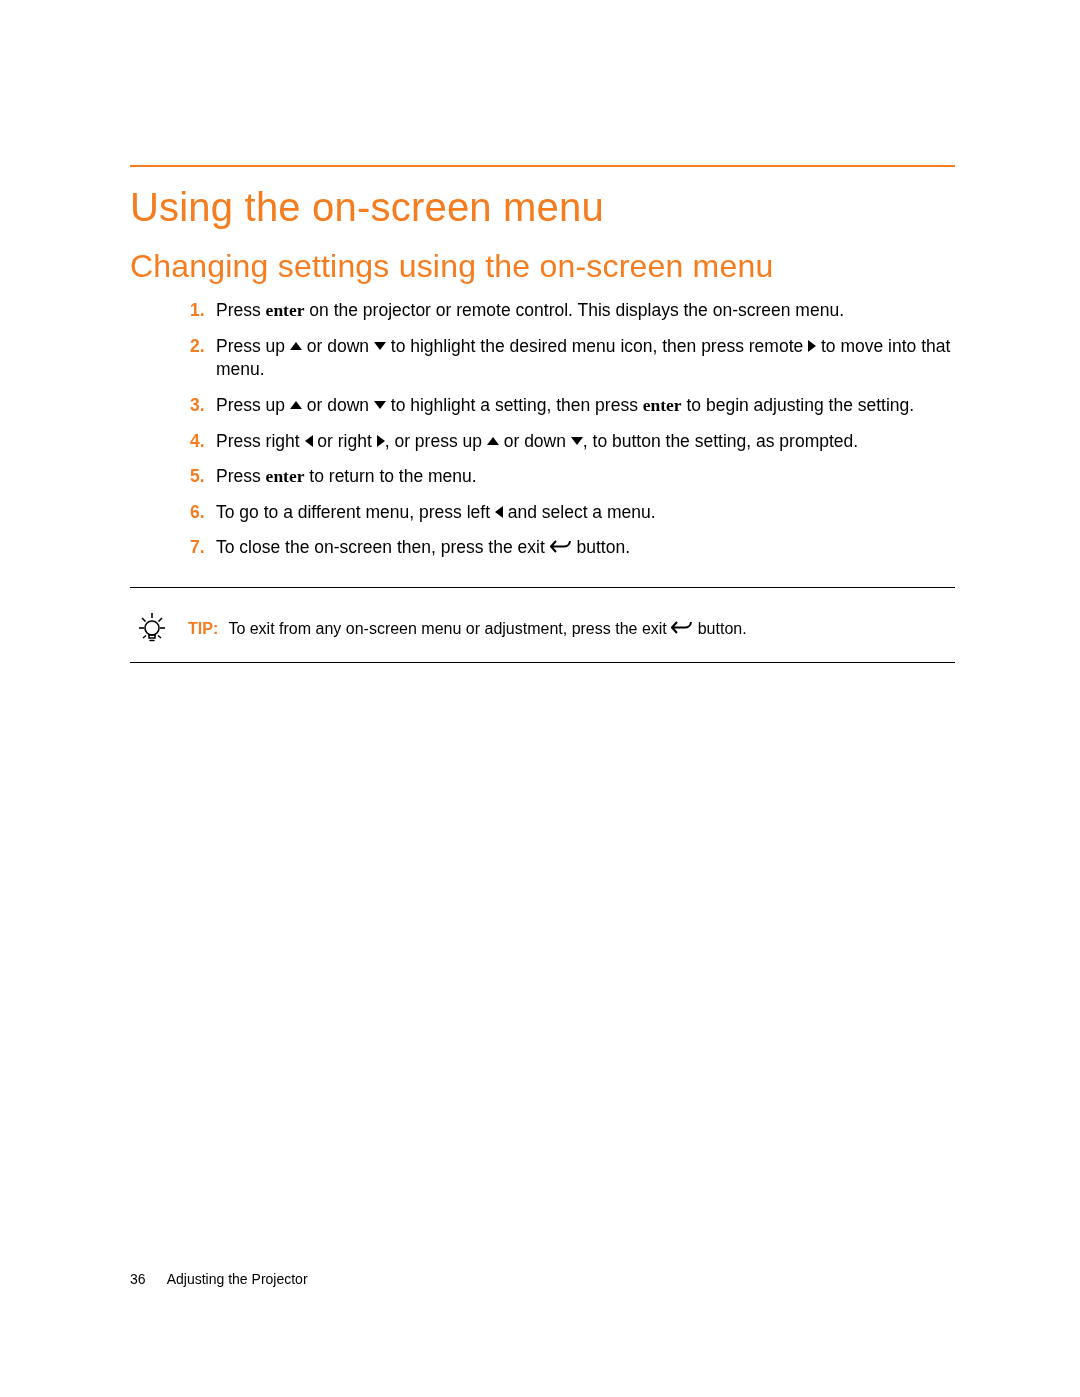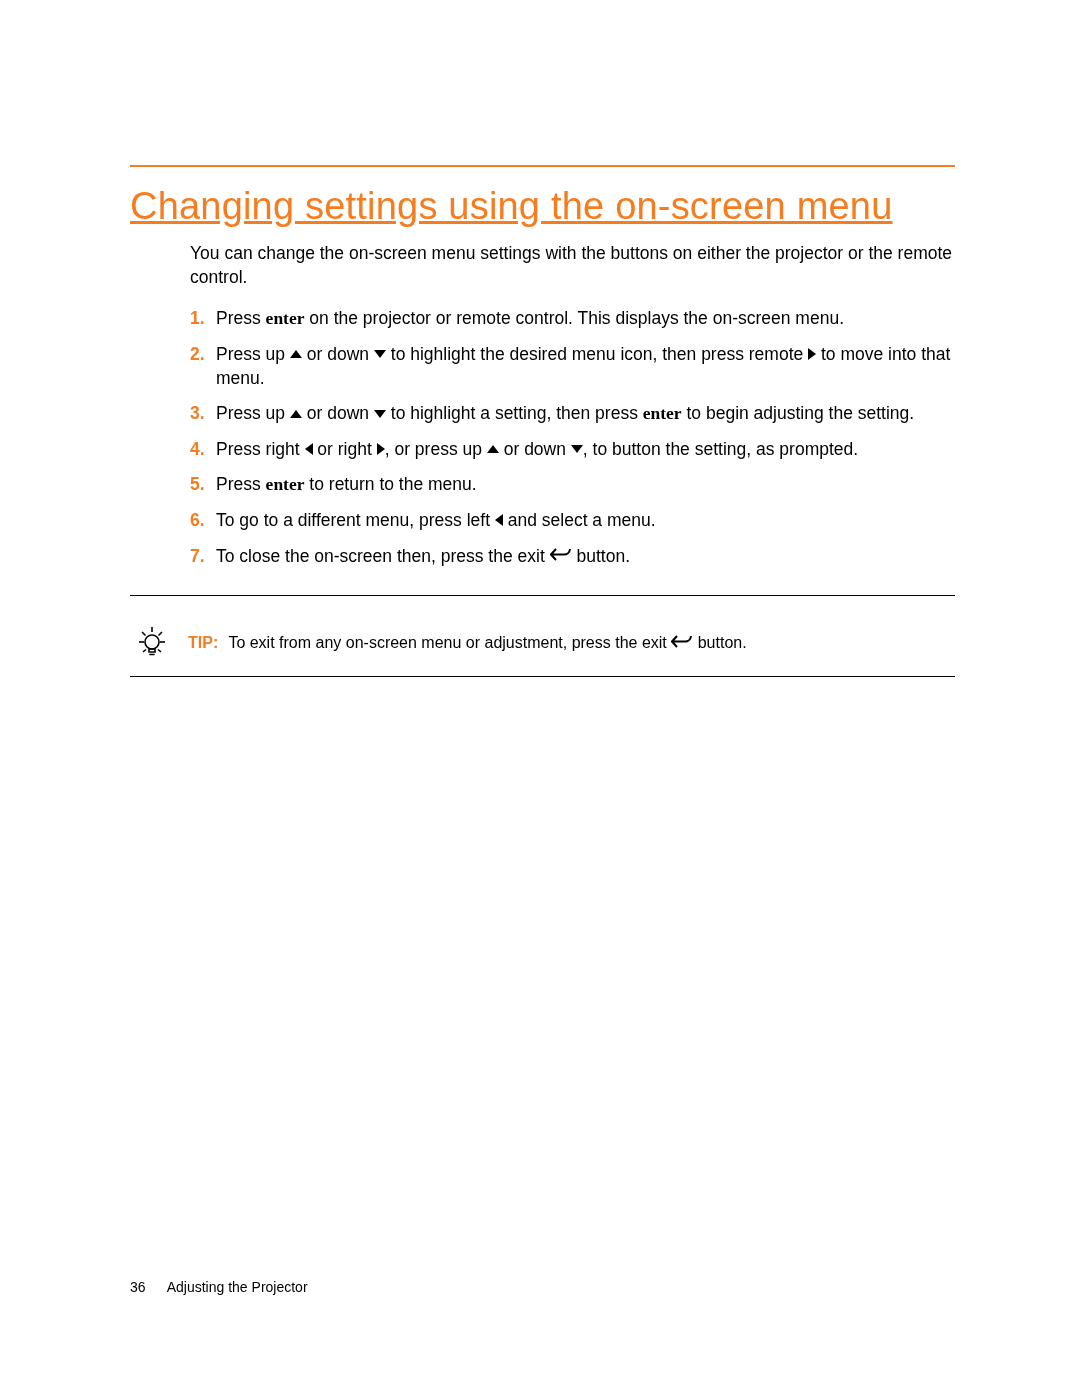--- a/index.html
+++ b/index.html
@@ -25,24 +25,23 @@
   h1 {
     color: #f57c1f;
     font-weight: 300;
     font-size: 40px;
     margin: 0 0 18px 0;
     letter-spacing: 0.2px;
   }
   h2 {
     color: #f57c1f;
     font-weight: 300;
-    font-size: 38px;
+    font-size: 32px;
     margin: 0 0 14px 0;
     letter-spacing: 0.2px;
-    text-decoration: underline;
   }
   .body-col {
     margin-left: 60px;
     font-size: 17.5px;
     line-height: 1.35;
   }
   .intro {
     margin: 0 0 18px 0;
   }
   ol.steps {
@@ -65,39 +64,39 @@
   .closing {
     margin: 6px 0 0 0;
   }
   .tipwrap {
     margin-top: 26px;
     margin-left: 0;
   }
   .tipbar {
     border-top: 1px solid #000;
     border-bottom: 1px solid #000;
-    padding: 28px 0 12px 0;
+    padding: 22px 0 12px 0;
     display: flex;
     align-items: center;
     gap: 14px;
   }
   .tip-icon {
     width: 44px;
     flex: 0 0 44px;
     display: flex;
     justify-content: center;
   }
   .tiplabel {
     color: #f57c1f;
     font-weight: 700;
     margin-right: 6px;
   }
   .footer {
     position: absolute;
-    bottom: 102px;
+    bottom: 110px;
     left: 130px;
     font-size: 14px;
   }
   .footer .pnum { margin-right: 18px; }
   b { font-weight: 700; font-family: Liberation Serif, serif; }
   
   .glyph {
     display: inline-block;
     vertical-align: middle;
     position: relative;
@@ -110,24 +109,24 @@
   .tri-down  { border-left:6px solid transparent; border-right:6px solid transparent; border-top:8px solid #000; }
   .tri-left  { border-top:6px solid transparent; border-bottom:6px solid transparent; border-right:8px solid #000; }
   .tri-right { border-top:6px solid transparent; border-bottom:6px solid transparent; border-left:8px solid #000; }
 </style>
 </head>
 <body>
 
 <div class="page">
   <div class="rule"></div>
 
+  <h1>Using the on-screen menu</h1>
   <h2>Changing settings using the on-screen menu</h2>
 
   <div class="body-col">
-    <p class="intro">You can change the on-screen menu settings with the buttons on either the projector or the remote control.</p>
 
     <ol class="steps">
       <li>
         <span class="num">1.</span>
         <span class="txt">
           <span>Press </span><b>enter</b><span> on the projector or remote control. This displays the on-screen menu.</span>
         </span>
       </li>
       <li>
         <span class="num">2.</span>

